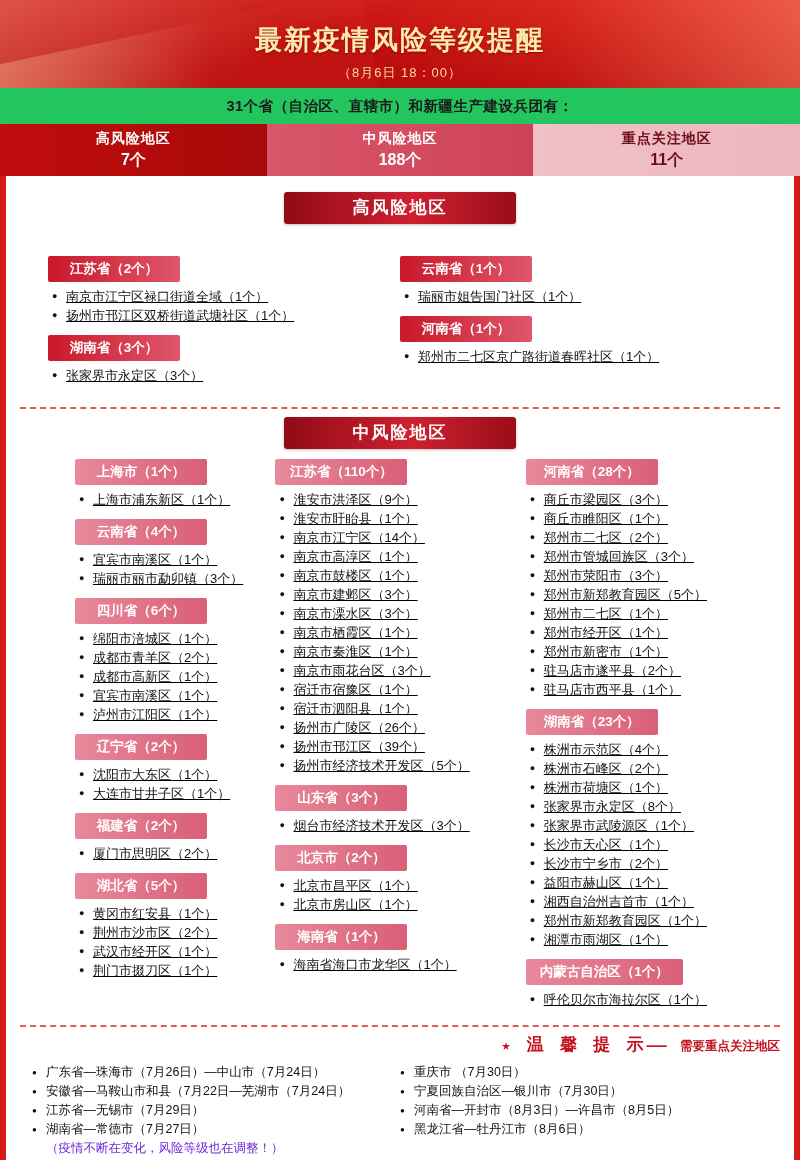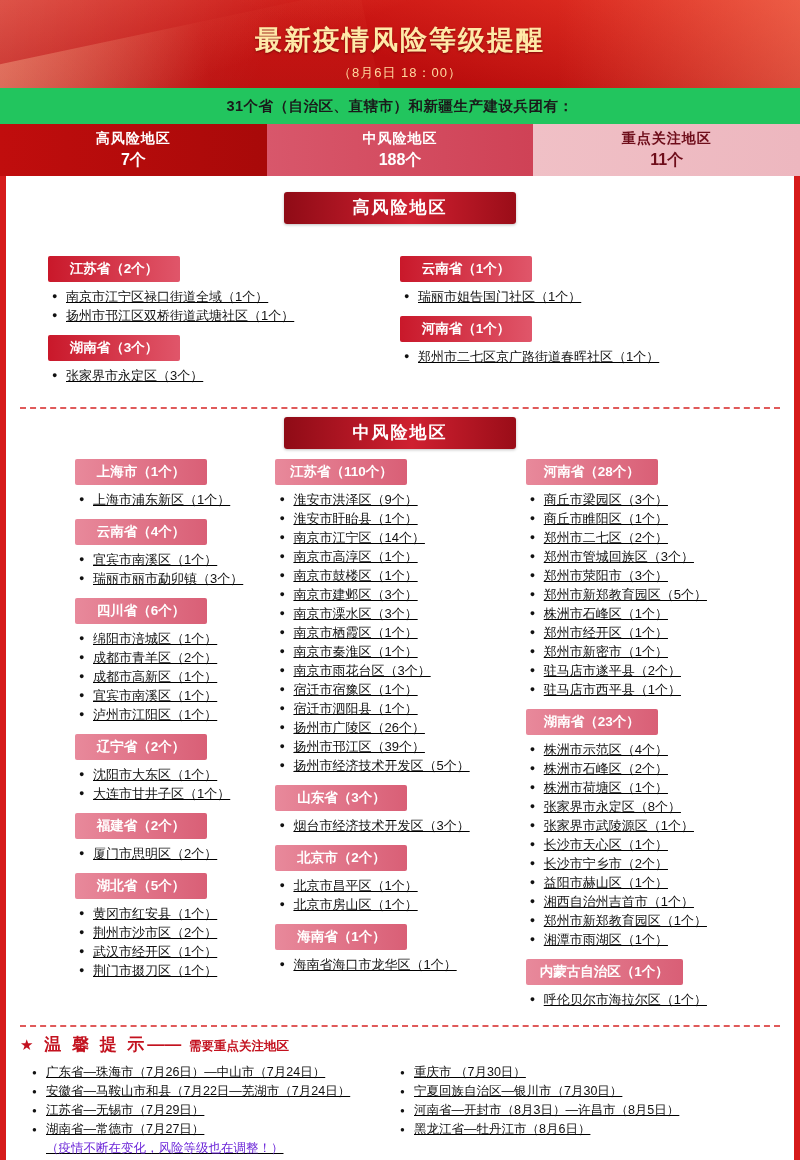--- a/index.html
+++ b/index.html
@@ -157,31 +157,32 @@
   .mid-col.c1 { width:28%; }
   .mid-col.c2 { width:36%; }
   .mid-col.c3 { width:36%; }
   
   .tips {
     border-top:2px dashed #e05a5a;
     margin:6px 14px 0;
     padding-top:6px;
   }
   .tips-title {
-    text-align:left;
+    text-align:right;
     font-size:17px;
     font-weight:bold;
     color:#c3121f;
     letter-spacing:3px;
+    font-family:Liberation Mono, monospace;
   }
   .tips-title .star { color:#c3121f; font-size:15px; }
   .tips-title .line { letter-spacing:0; }
   .tips-title .note { font-size:12.5px; color:#c3121f; letter-spacing:0; font-weight:bold; }
   .tips-cols { display:flex; margin-top:7px; padding:0 12px; }
-  .tips-col { width:50%;text-decoration:underline; }
+  .tips-col { width:50%; }
   .tips-col ul { list-style:none; margin:0; padding:0; }
   .tips-col li {
     font-size:12.5px;
     color:#111;
     line-height:19px;
     padding-left:14px;
     position:relative;
     white-space:nowrap;
   }
   .tips-col li:before {
@@ -353,21 +354,21 @@
       <div class="mid-col c3">
 
         <div class="prov-tag pink">河南省（28个）</div>
         <ul class="items">
           <li>商丘市梁园区（3个）</li>
           <li>商丘市睢阳区（1个）</li>
           <li>郑州市二七区（2个）</li>
           <li>郑州市管城回族区（3个）</li>
           <li>郑州市荥阳市（3个）</li>
           <li>郑州市新郑教育园区（5个）</li>
-          <li>株洲市石峰区（1个）</li>
+          <li>郑州市二七区（1个）</li>
           <li>郑州市经开区（1个）</li>
           <li>郑州市新密市（1个）</li>
           <li>驻马店市遂平县（2个）</li>
           <li>驻马店市西平县（1个）</li>
         </ul>
 
         <div class="prov-tag pink">湖南省（23个）</div>
         <ul class="items">
           <li>株洲市示范区（4个）</li>
           <li>株洲市石峰区（2个）</li>

